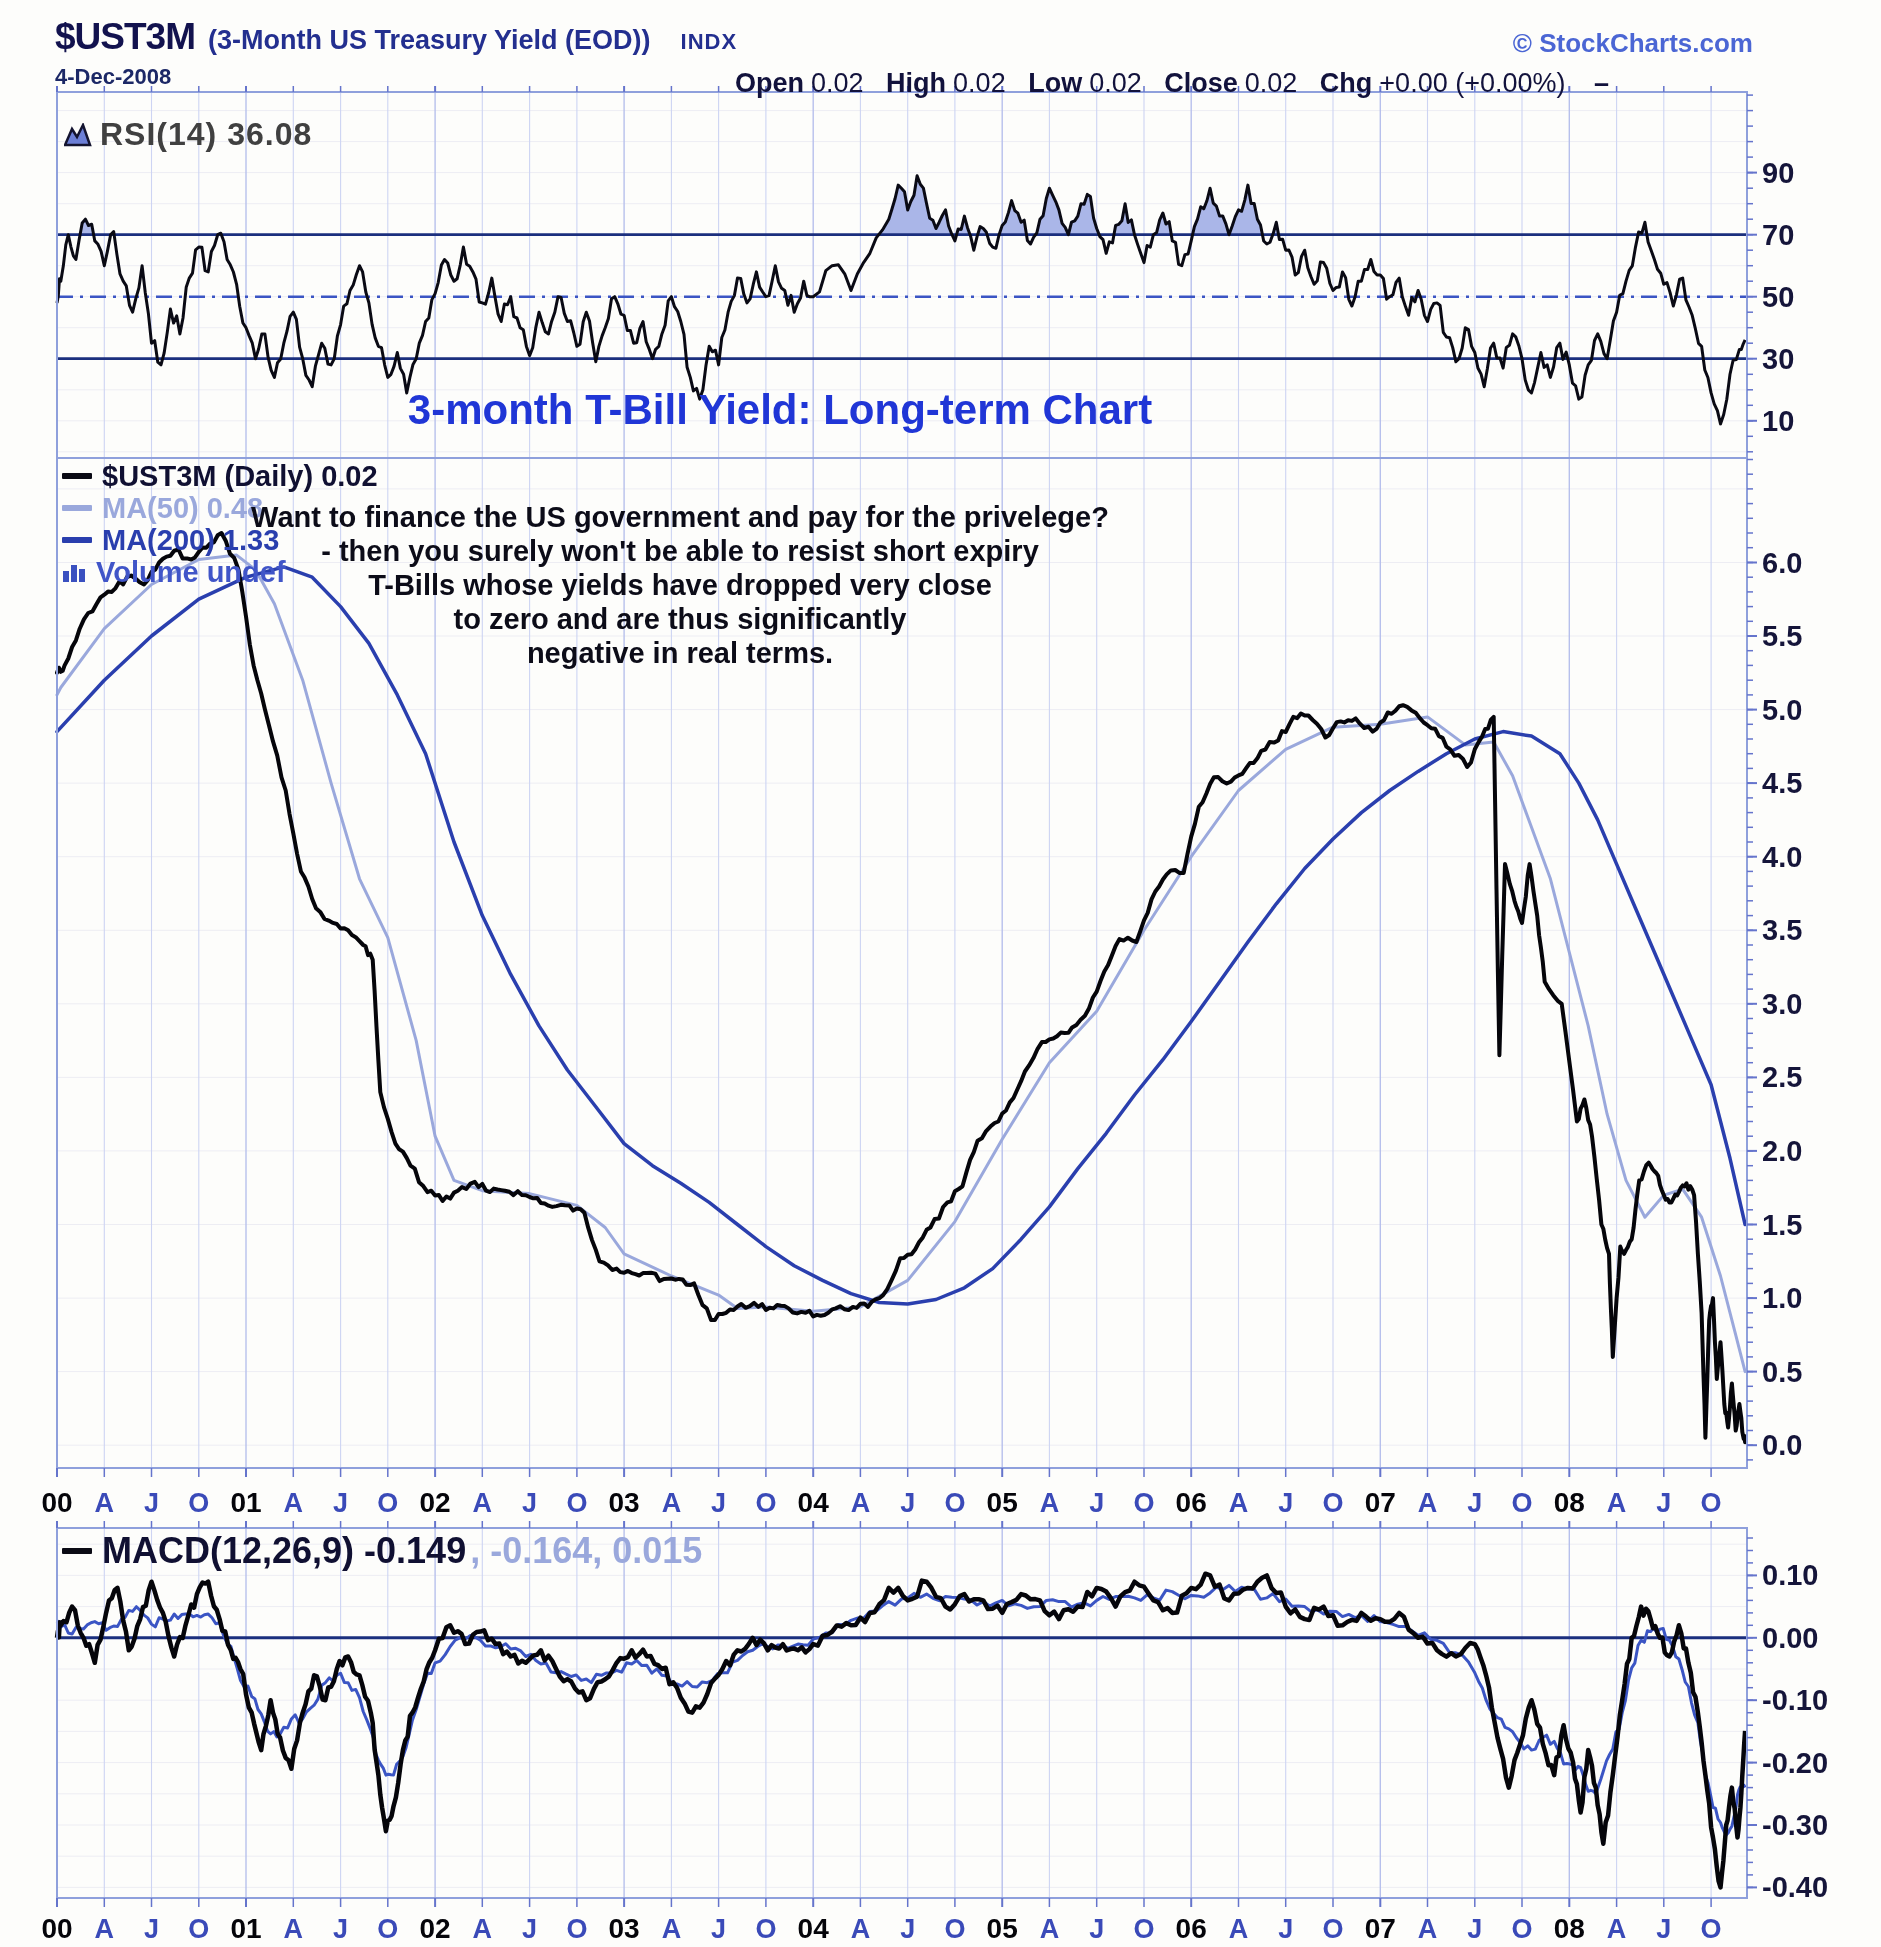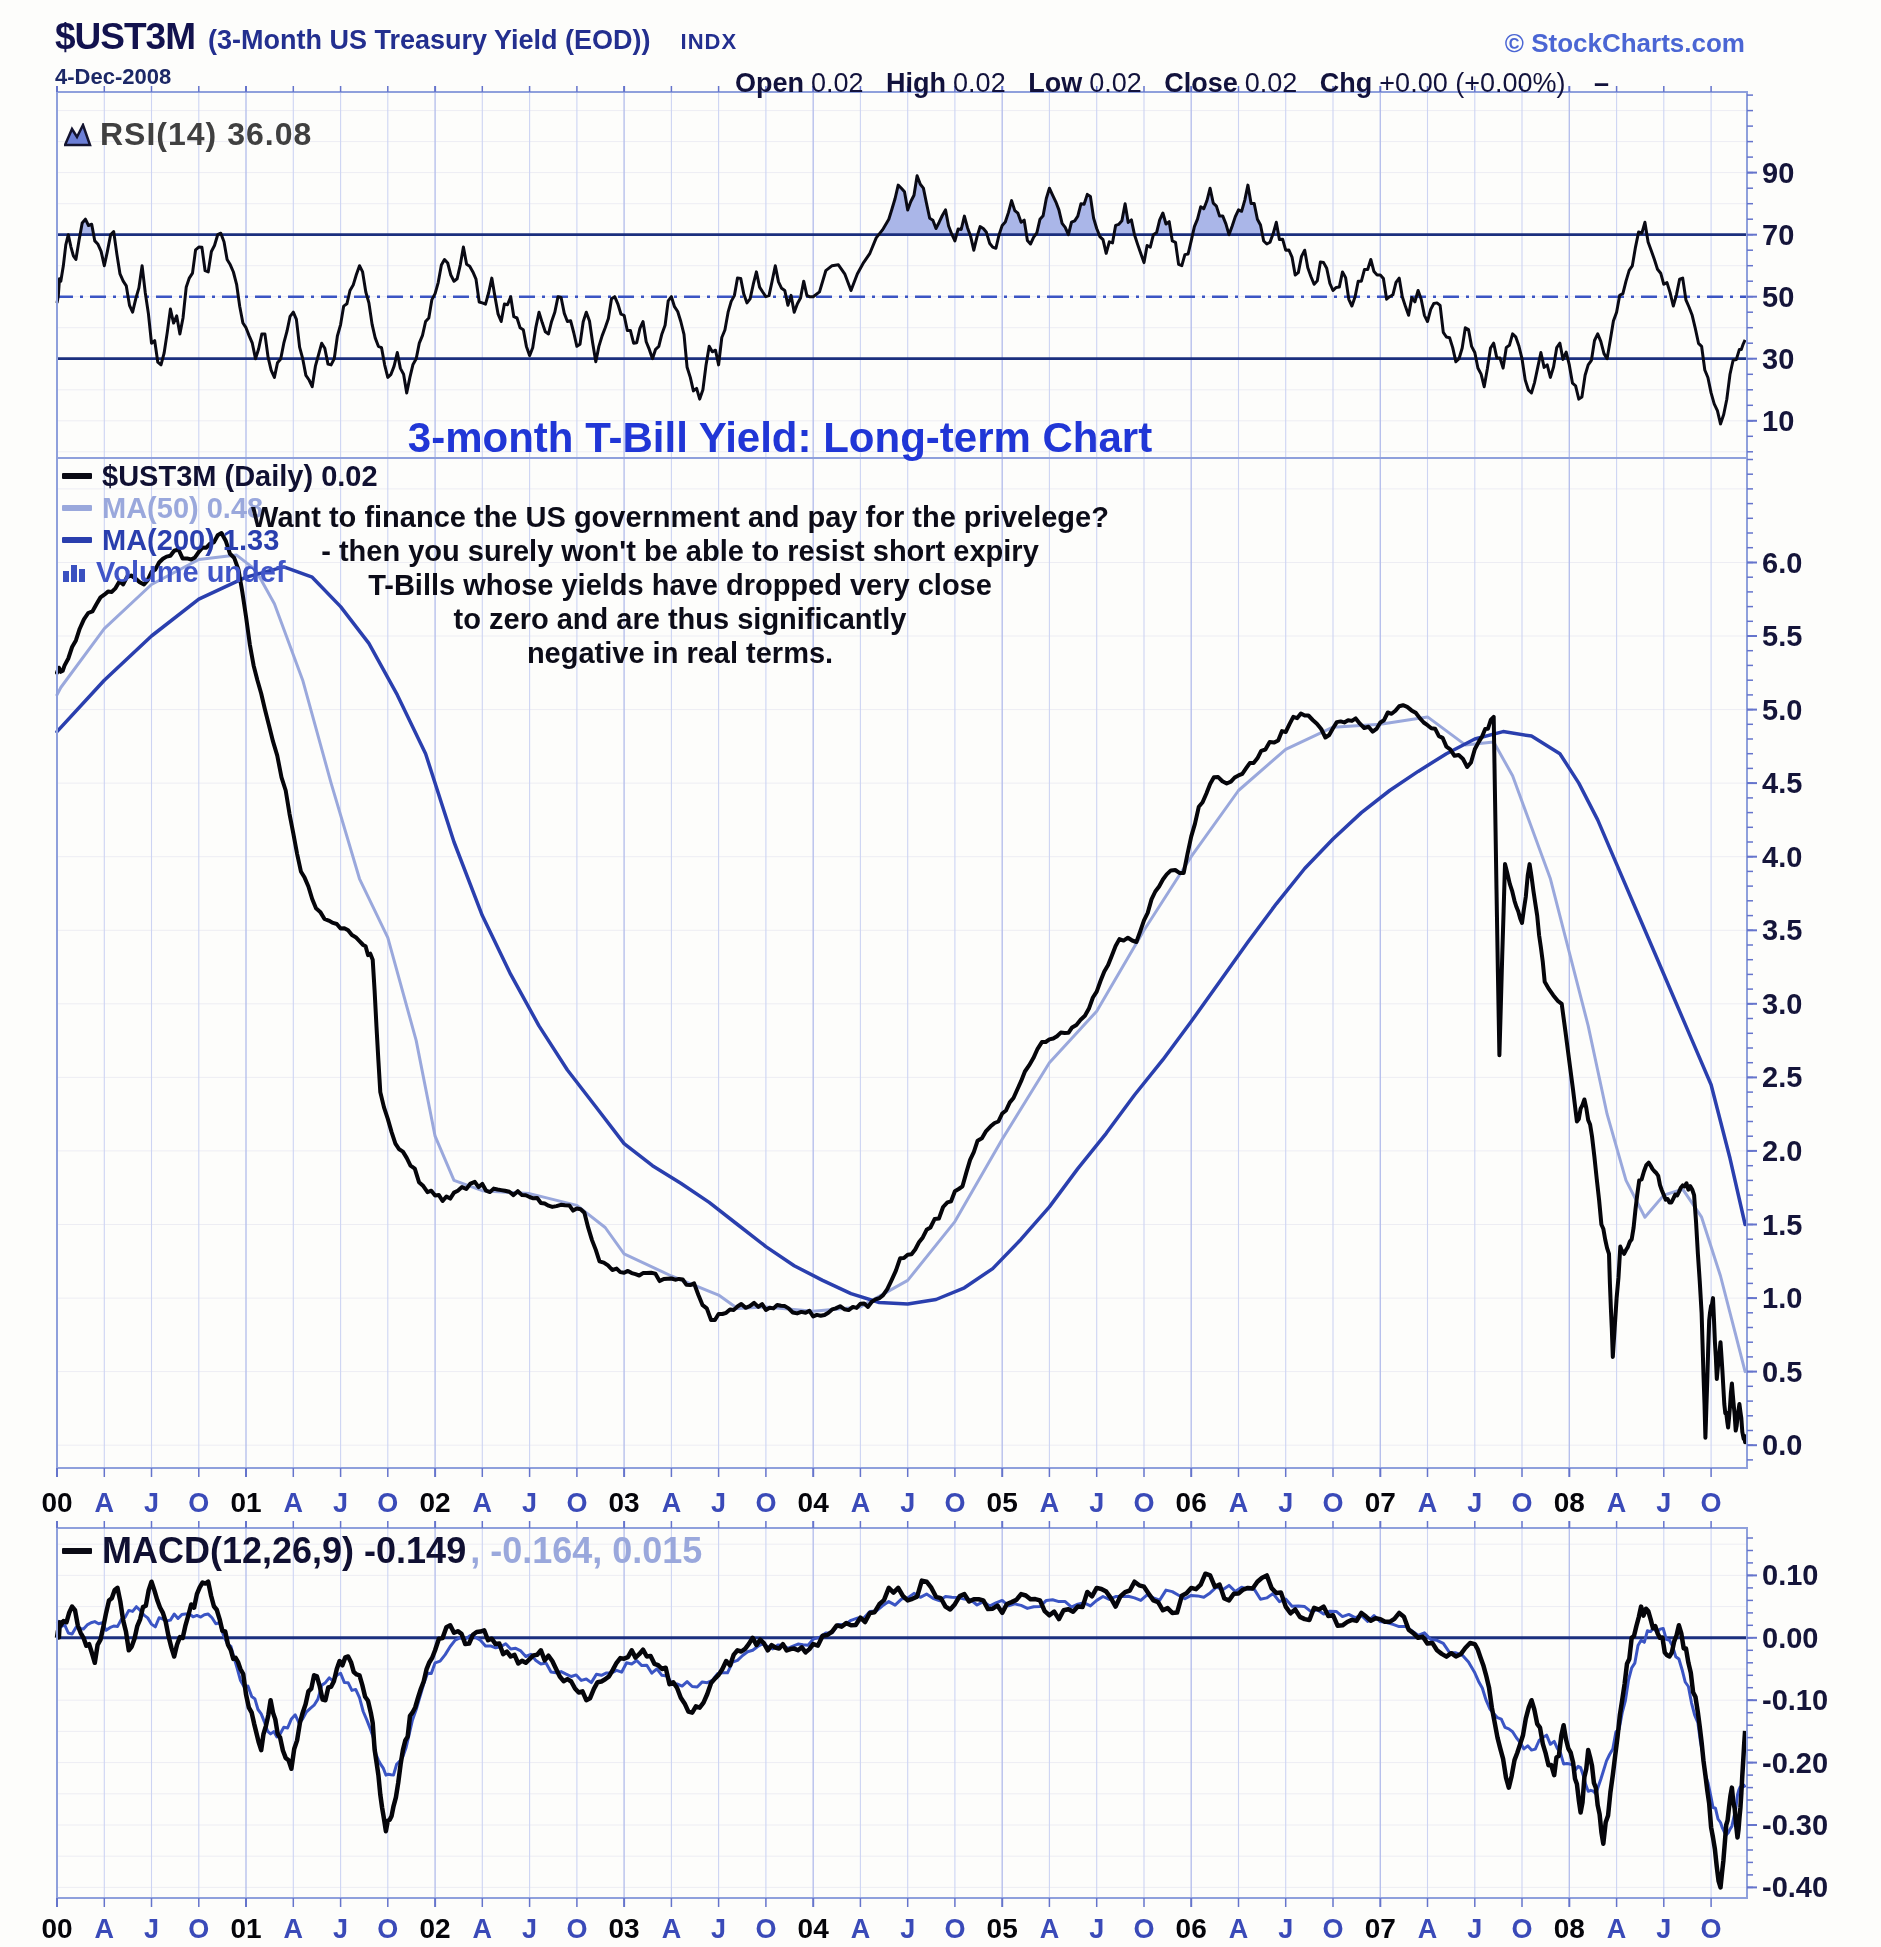--- a/index.html
+++ b/index.html
@@ -7,38 +7,38 @@
          font-family:"Liberation Sans",sans-serif;color:#10102a;overflow:hidden;}
   #stage *{box-sizing:border-box;}
   .abs{position:absolute;}
   #chart-svg{position:absolute;left:0;top:0;z-index:1;}
   .ovl{z-index:2;}
   
   .hdr1{left:55px;top:16px;display:flex;align-items:baseline;white-space:nowrap;}
   .symbol{font-size:37px;font-weight:800;color:#12124e;letter-spacing:-1px;}
   .desc{font-size:27px;font-weight:700;color:#232f8f;margin-left:13px;}
   .exch{font-size:22px;font-weight:700;color:#232f8f;margin-left:30px;letter-spacing:1px;}
-  .credit{right:136px;top:28px;font-size:26px;font-weight:700;color:#4b66d4;}
+  .credit{right:128px;top:28px;font-size:26px;font-weight:700;color:#4b66d4;}
   .date{left:55px;top:64px;font-size:22px;font-weight:600;color:#1c2866;}
   .ohlc{left:735px;top:68px;font-size:27px;color:#12123c;white-space:nowrap;}
   .ohlc b{font-weight:800;}
   .ohlc .v{margin-left:7px;margin-right:15px;}
   .dash-end{font-weight:800;margin-left:6px;}
   
   .leg-row{display:flex;align-items:center;white-space:nowrap;font-weight:700;}
   .mk{display:inline-block;width:30px;height:6px;margin-right:10px;border-radius:1px;}
   .rsi-leg{left:64px;top:116px;font-size:32px;color:#404040;letter-spacing:1px;}
   .rsi-leg svg{margin-right:8px;}
   .main-leg{left:62px;top:460px;}
   .main-leg .leg-row{height:32px;font-size:29px;}
   .macd-leg{left:62px;top:1530px;font-size:36px;}
   .macd-leg .light{font-weight:600;margin-left:4px;}
   
   .chart-title{left:320px;top:386px;width:920px;text-align:center;
-               font-size:42px;font-weight:800;color:#2036d6;letter-spacing:0px;margin-top:28px;}
+               font-size:42px;font-weight:800;color:#2036d6;letter-spacing:0px;}
   .note{left:180px;top:500px;width:1000px;text-align:center;
         font-size:29px;font-weight:700;color:#0c0c18;line-height:34px;}
 </style>
 </head>
 <body>
 
 <div id="stage">
 
   <svg id="chart-svg" width="1881" height="1947">
       <g>

